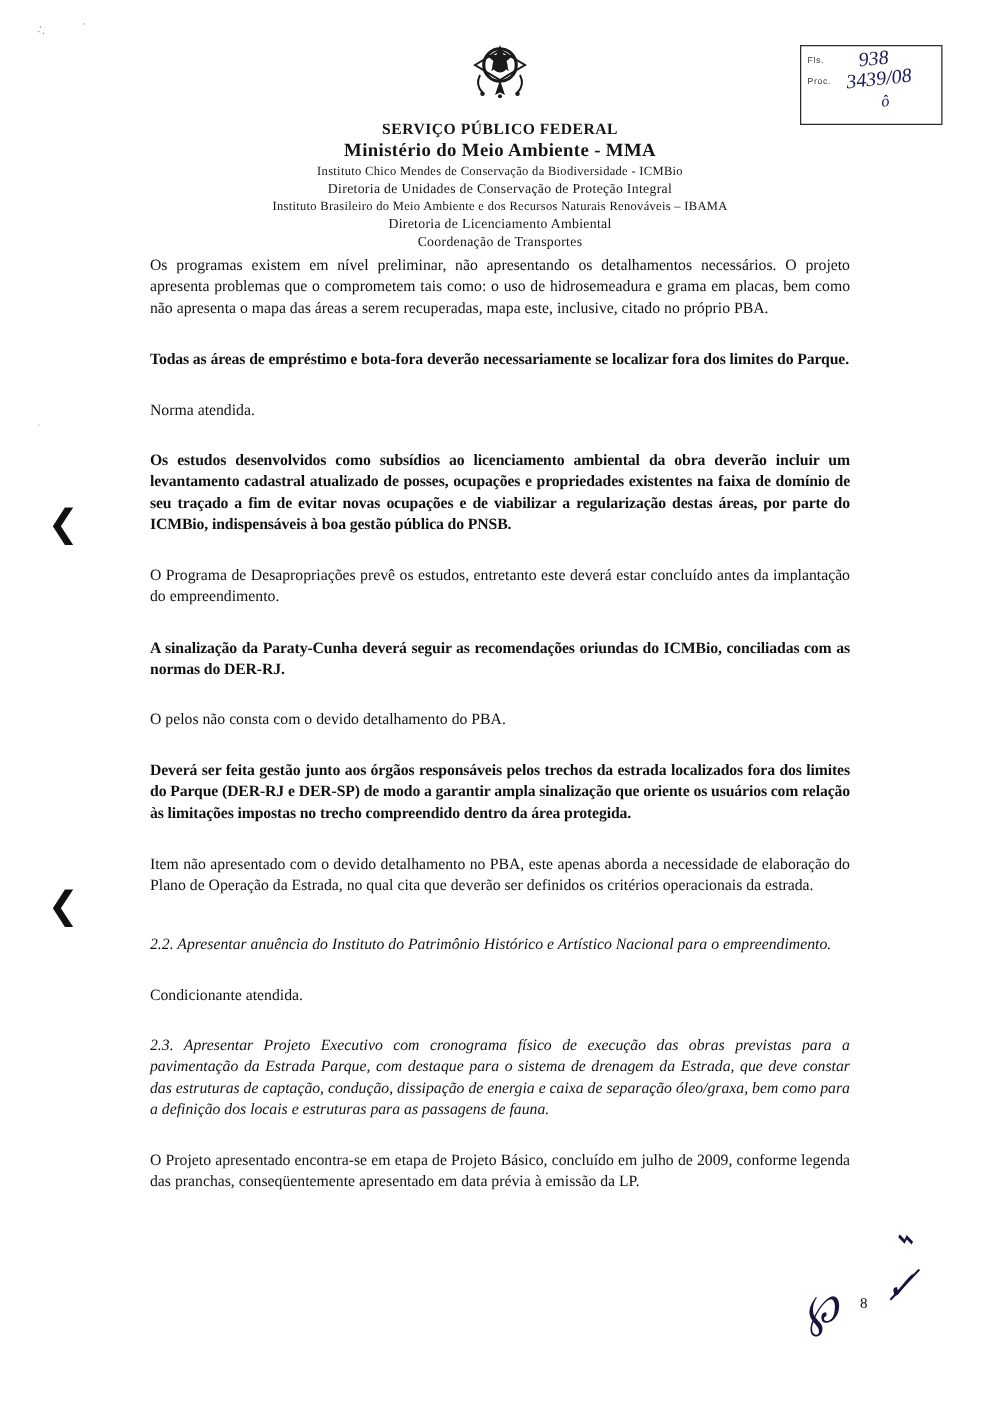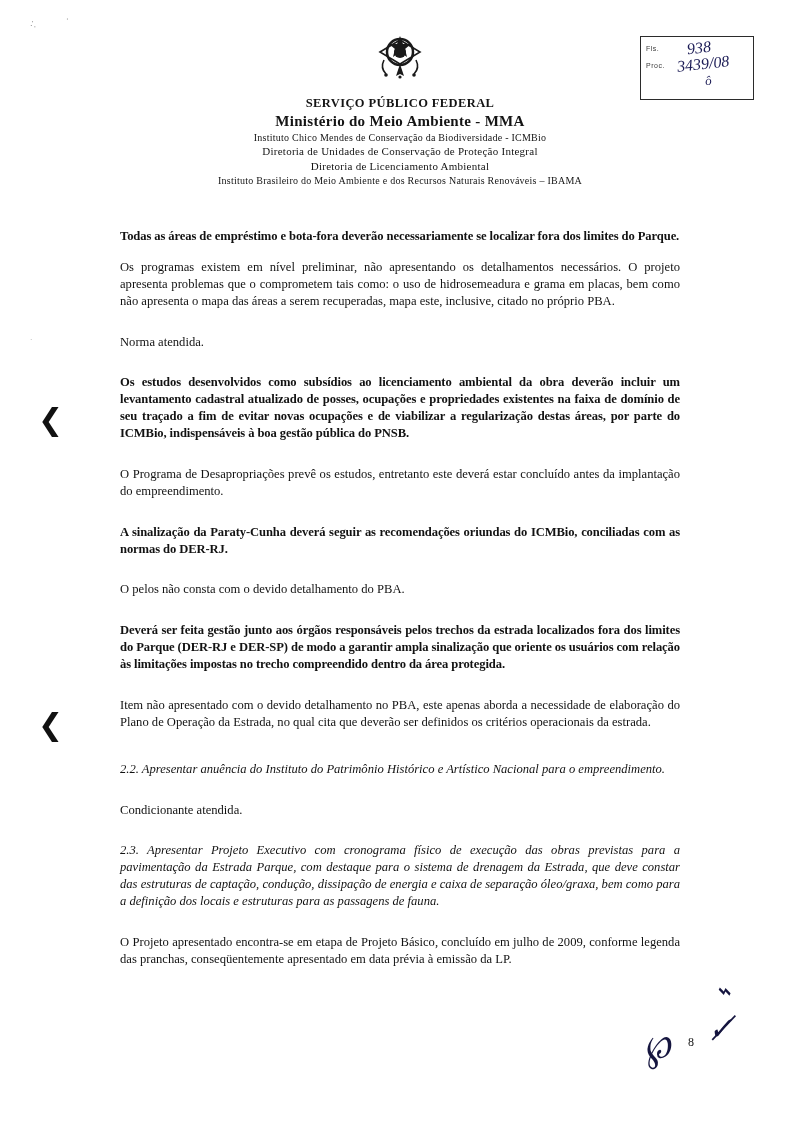--- a/index.html
+++ b/index.html
@@ -194,38 +194,39 @@
           <circle cx="8" cy="45" r="1.8"></circle>
           <circle cx="36" cy="45" r="1.8"></circle>
           <circle cx="22" cy="47" r="1.6"></circle>
         </g>
       </svg>
     </div>
     <div class="header-line hl-1">SERVIÇO PÚBLICO FEDERAL</div>
     <div class="header-line hl-2">Ministério do Meio Ambiente - MMA</div>
     <div class="header-line hl-3">Instituto Chico Mendes de Conservação da Biodiversidade - ICMBio</div>
     <div class="header-line hl-4">Diretoria de Unidades de Conservação de Proteção Integral</div>
+    <div class="header-line hl-3">Instituto Brasileiro do Meio Ambiente e dos Recursos Naturais Renováveis – IBAMA</div>
     <div class="header-line hl-4">Diretoria de Licenciamento Ambiental</div>
-    <div class="header-line hl-3">Instituto Brasileiro do Meio Ambiente e dos Recursos Naturais Renováveis – IBAMA</div>
+    <div class="header-line hl-4">Coordenação de Transportes</div>
   </div>
 
   <div class="stamp-box">
     <span class="stamp-label l1">Fls.</span>
     <span class="stamp-label l2">Proc.</span>
     <span class="stamp-hand h1">938</span>
     <span class="stamp-hand h2">3439/08</span>
     <span class="stamp-hand h3">ô</span>
   </div>
 
   <div class="margin-mark mark-1">❮</div>
   <div class="margin-mark mark-2">❮</div>
 
   <div class="content">
+    <p class="para">Os programas existem em nível preliminar, não apresentando os detalhamentos necessários. O projeto apresenta problemas que o comprometem tais como: o uso de hidrosemeadura e grama em placas, bem como não apresenta o mapa das áreas a serem recuperadas, mapa este, inclusive, citado no próprio PBA.</p>
     <p class="para bold gap-top">Todas as áreas de empréstimo e bota-fora deverão necessariamente se localizar fora dos limites do Parque.</p>
-    <p class="para">Os programas existem em nível preliminar, não apresentando os detalhamentos necessários. O projeto apresenta problemas que o comprometem tais como: o uso de hidrosemeadura e grama em placas, bem como não apresenta o mapa das áreas a serem recuperadas, mapa este, inclusive, citado no próprio PBA.</p>
     <p class="para gap-top">Norma atendida.</p>
     <p class="para bold gap-top">Os estudos desenvolvidos como subsídios ao licenciamento ambiental da obra deverão incluir um levantamento cadastral atualizado de posses, ocupações e propriedades existentes na faixa de domínio de seu traçado a fim de evitar novas ocupações e de viabilizar a regularização destas áreas, por parte do ICMBio, indispensáveis à boa gestão pública do PNSB.</p>
     <p class="para gap-top">O Programa de Desapropriações prevê os estudos, entretanto este deverá estar concluído antes da implantação do empreendimento.</p>
     <p class="para bold gap-top">A sinalização da Paraty-Cunha deverá seguir as recomendações oriundas do ICMBio, conciliadas com as normas do DER-RJ.</p>
     <p class="para gap-top">O pelos não consta com o devido detalhamento do PBA.</p>
     <p class="para bold gap-top">Deverá ser feita gestão junto aos órgãos responsáveis pelos trechos da estrada localizados fora dos limites do Parque (DER-RJ e DER-SP) de modo a garantir ampla sinalização que oriente os usuários com relação às limitações impostas no trecho compreendido dentro da área protegida.</p>
     <p class="para gap-top">Item não apresentado com o devido detalhamento no PBA, este apenas aborda a necessidade de elaboração do Plano de Operação da Estrada, no qual cita que deverão ser definidos os critérios operacionais da estrada.</p>
     <p class="para italic gap-big">2.2. Apresentar anuência do Instituto do Patrimônio Histórico e Artístico Nacional para o empreendimento.</p>
     <p class="para gap-top">Condicionante atendida.</p>
     <p class="para italic gap-top">2.3. Apresentar Projeto Executivo com cronograma físico de execução das obras previstas para a pavimentação da Estrada Parque, com destaque para o sistema de drenagem da Estrada, que deve constar das estruturas de captação, condução, dissipação de energia e caixa de separação óleo/graxa, bem como para a definição dos locais e estruturas para as passagens de fauna.</p>

